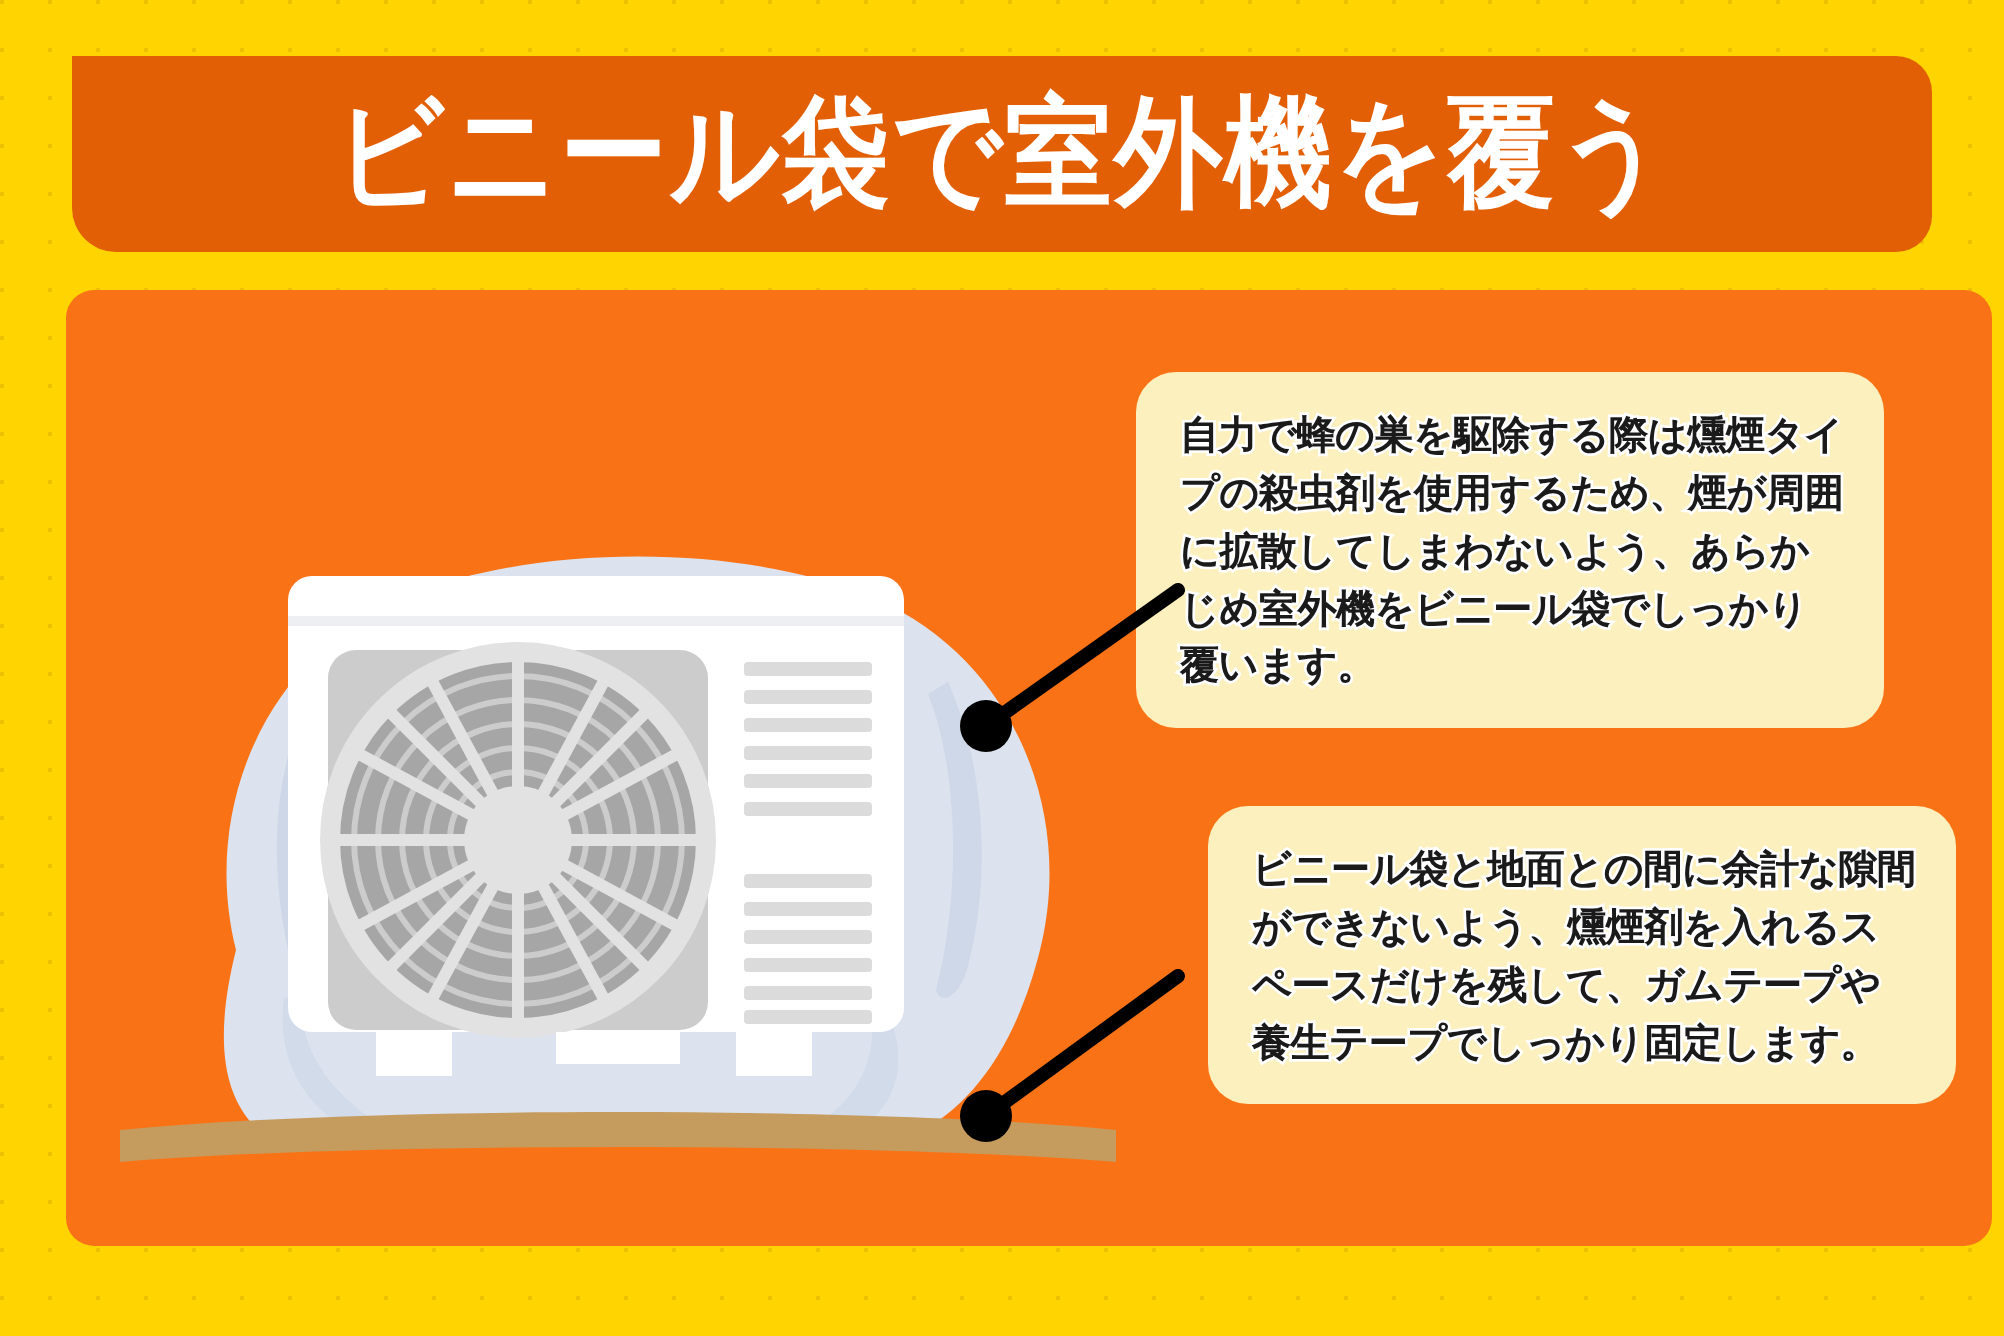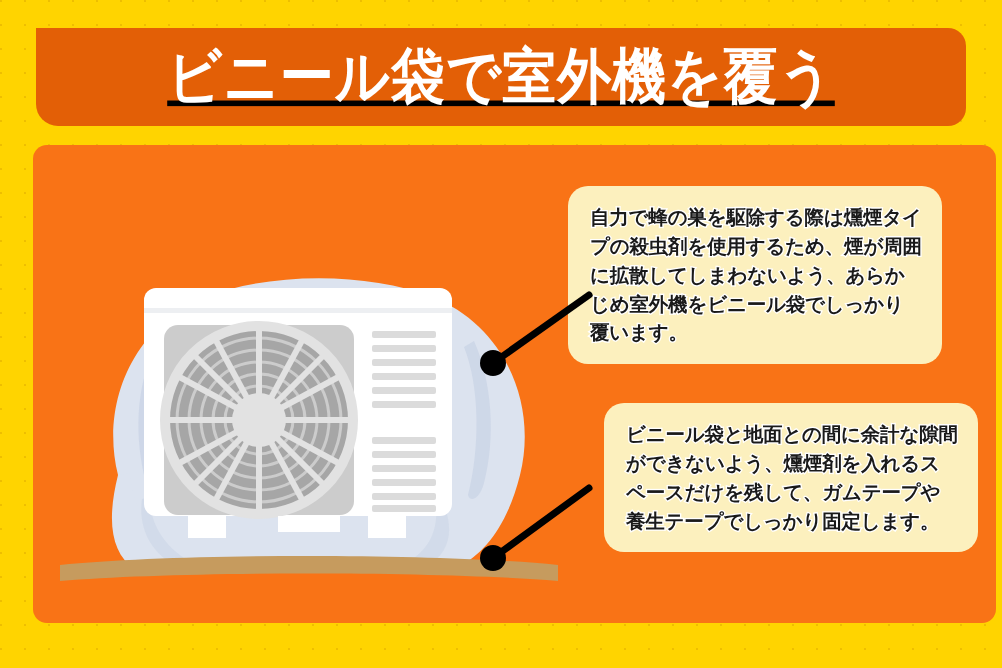--- a/index.html
+++ b/index.html
@@ -16,21 +16,21 @@
     position:relative;
   }
 
   
   .banner {
     position:absolute;
     left:36px; top:28px;
     width:930px; height:98px;
     background:#E35F06;
     border-radius:0 18px 18px 22px;
-    display:flex; align-items:center; justify-content:center;text-decoration:underline;
+    display:flex; align-items:center; justify-content:center;
   }
   .banner-title {
     color:#FFFFFF;
     font-family:"Liberation Serif", "DejaVu Serif", serif;
     font-size:54px;
     font-weight:700;
     letter-spacing:1px;
     line-height:1;
     white-space:nowrap;
     transform:scaleY(1.12);

